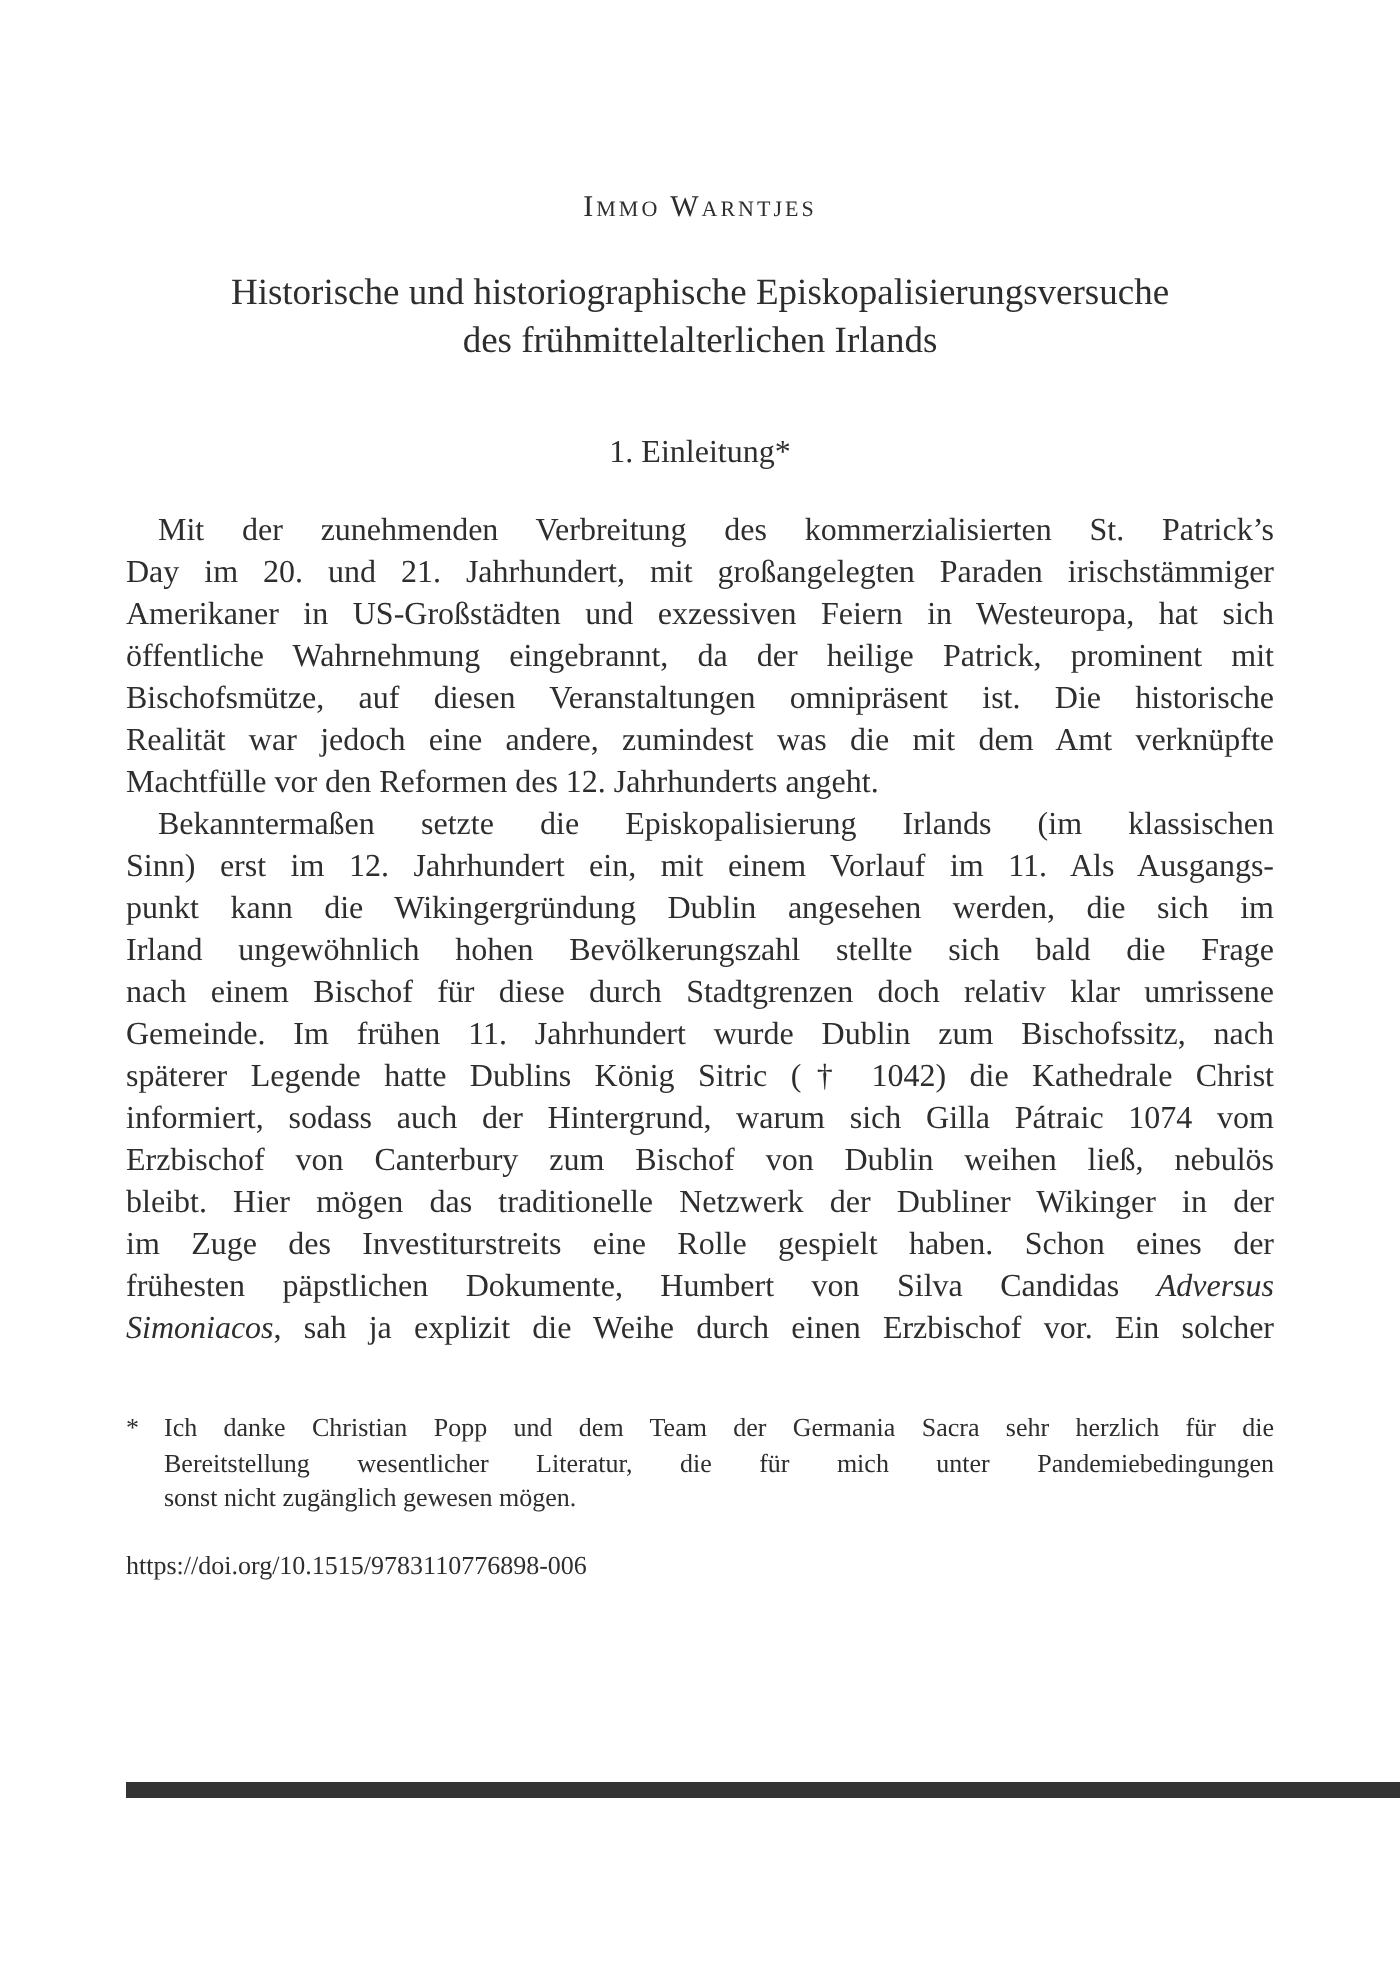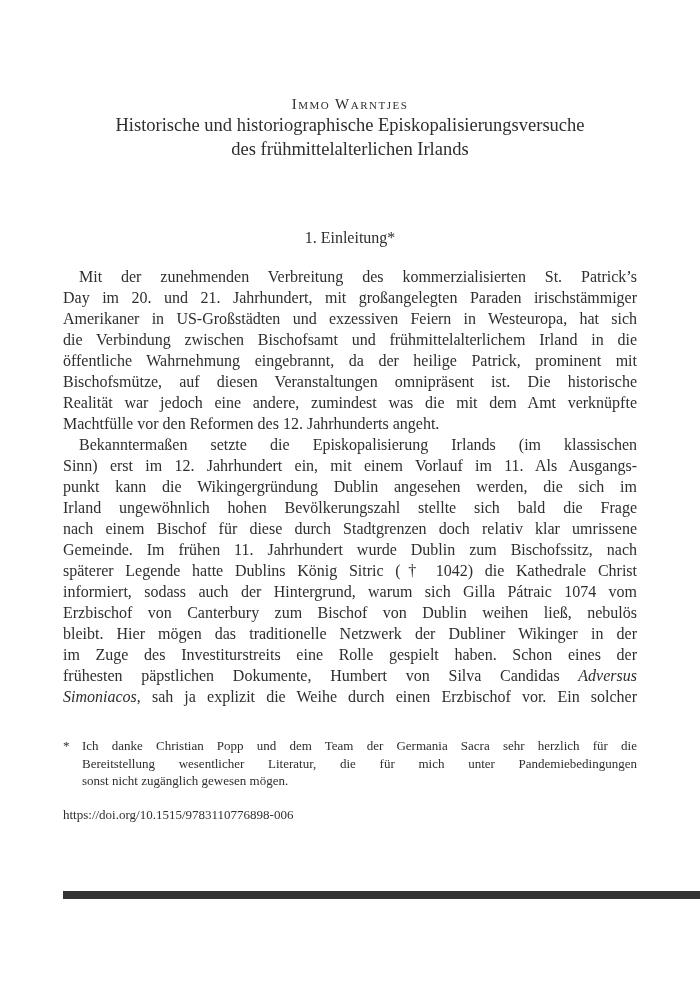--- a/index.html
+++ b/index.html
@@ -15,27 +15,28 @@
   }
   .content{padding:0 63px;}
   .author{
     text-align:center;
     font-variant:small-caps;
     font-size:15px;
     letter-spacing:1.5px;
     color:#2e2e2e;
   }
   .title{
+    margin-top:22px;
     text-align:center;
     font-size:18.5px;
     line-height:24px;
     color:#2e2e2e;
   }
   .section-heading{
-    margin-top:67px;
+    margin-top:34px;
     text-align:center;
     font-size:16px;
     line-height:20px;
   }
   .body-text{
     margin-top:18px;
     font-size:16px;
     line-height:21px;
   }
   .line{
@@ -86,21 +87,20 @@
       <div>Historische und historiographische Episkopalisierungsversuche</div>
       <div>des frühmittelalterlichen Irlands</div>
     </div>
 
     <div class="section-heading">1. Einleitung*</div>
 
     <div class="body-text">
         <div class="line indent">Mit der zunehmenden Verbreitung des kommerzialisierten St. Patrick’s</div>
         <div class="line">Day im 20. und 21. Jahrhundert, mit großangelegten Paraden irischstämmiger</div>
         <div class="line">Amerikaner in US-Großstädten und exzessiven Feiern in Westeuropa, hat sich</div>
-        <div class="line">die Verbindung zwischen Bischofsamt und frühmittelalterlichem Irland in die</div>
         <div class="line">öffentliche Wahrnehmung eingebrannt, da der heilige Patrick, prominent mit</div>
         <div class="line">Bischofsmütze, auf diesen Veranstaltungen omnipräsent ist. Die historische</div>
         <div class="line">Realität war jedoch eine andere, zumindest was die mit dem Amt verknüpfte</div>
         <div class="line last">Machtfülle vor den Reformen des 12. Jahrhunderts angeht.</div>
         <div class="line indent">Bekanntermaßen setzte die Episkopalisierung Irlands (im klassischen</div>
         <div class="line">Sinn) erst im 12. Jahrhundert ein, mit einem Vorlauf im 11. Als Ausgangs-</div>
         <div class="line">punkt kann die Wikingergründung Dublin angesehen werden, die sich im</div>
         <div class="line">Irland ungewöhnlich hohen Bevölkerungszahl stellte sich bald die Frage</div>
         <div class="line">nach einem Bischof für diese durch Stadtgrenzen doch relativ klar umrissene</div>
         <div class="line">Gemeinde. Im frühen 11. Jahrhundert wurde Dublin zum Bischofssitz, nach</div>

